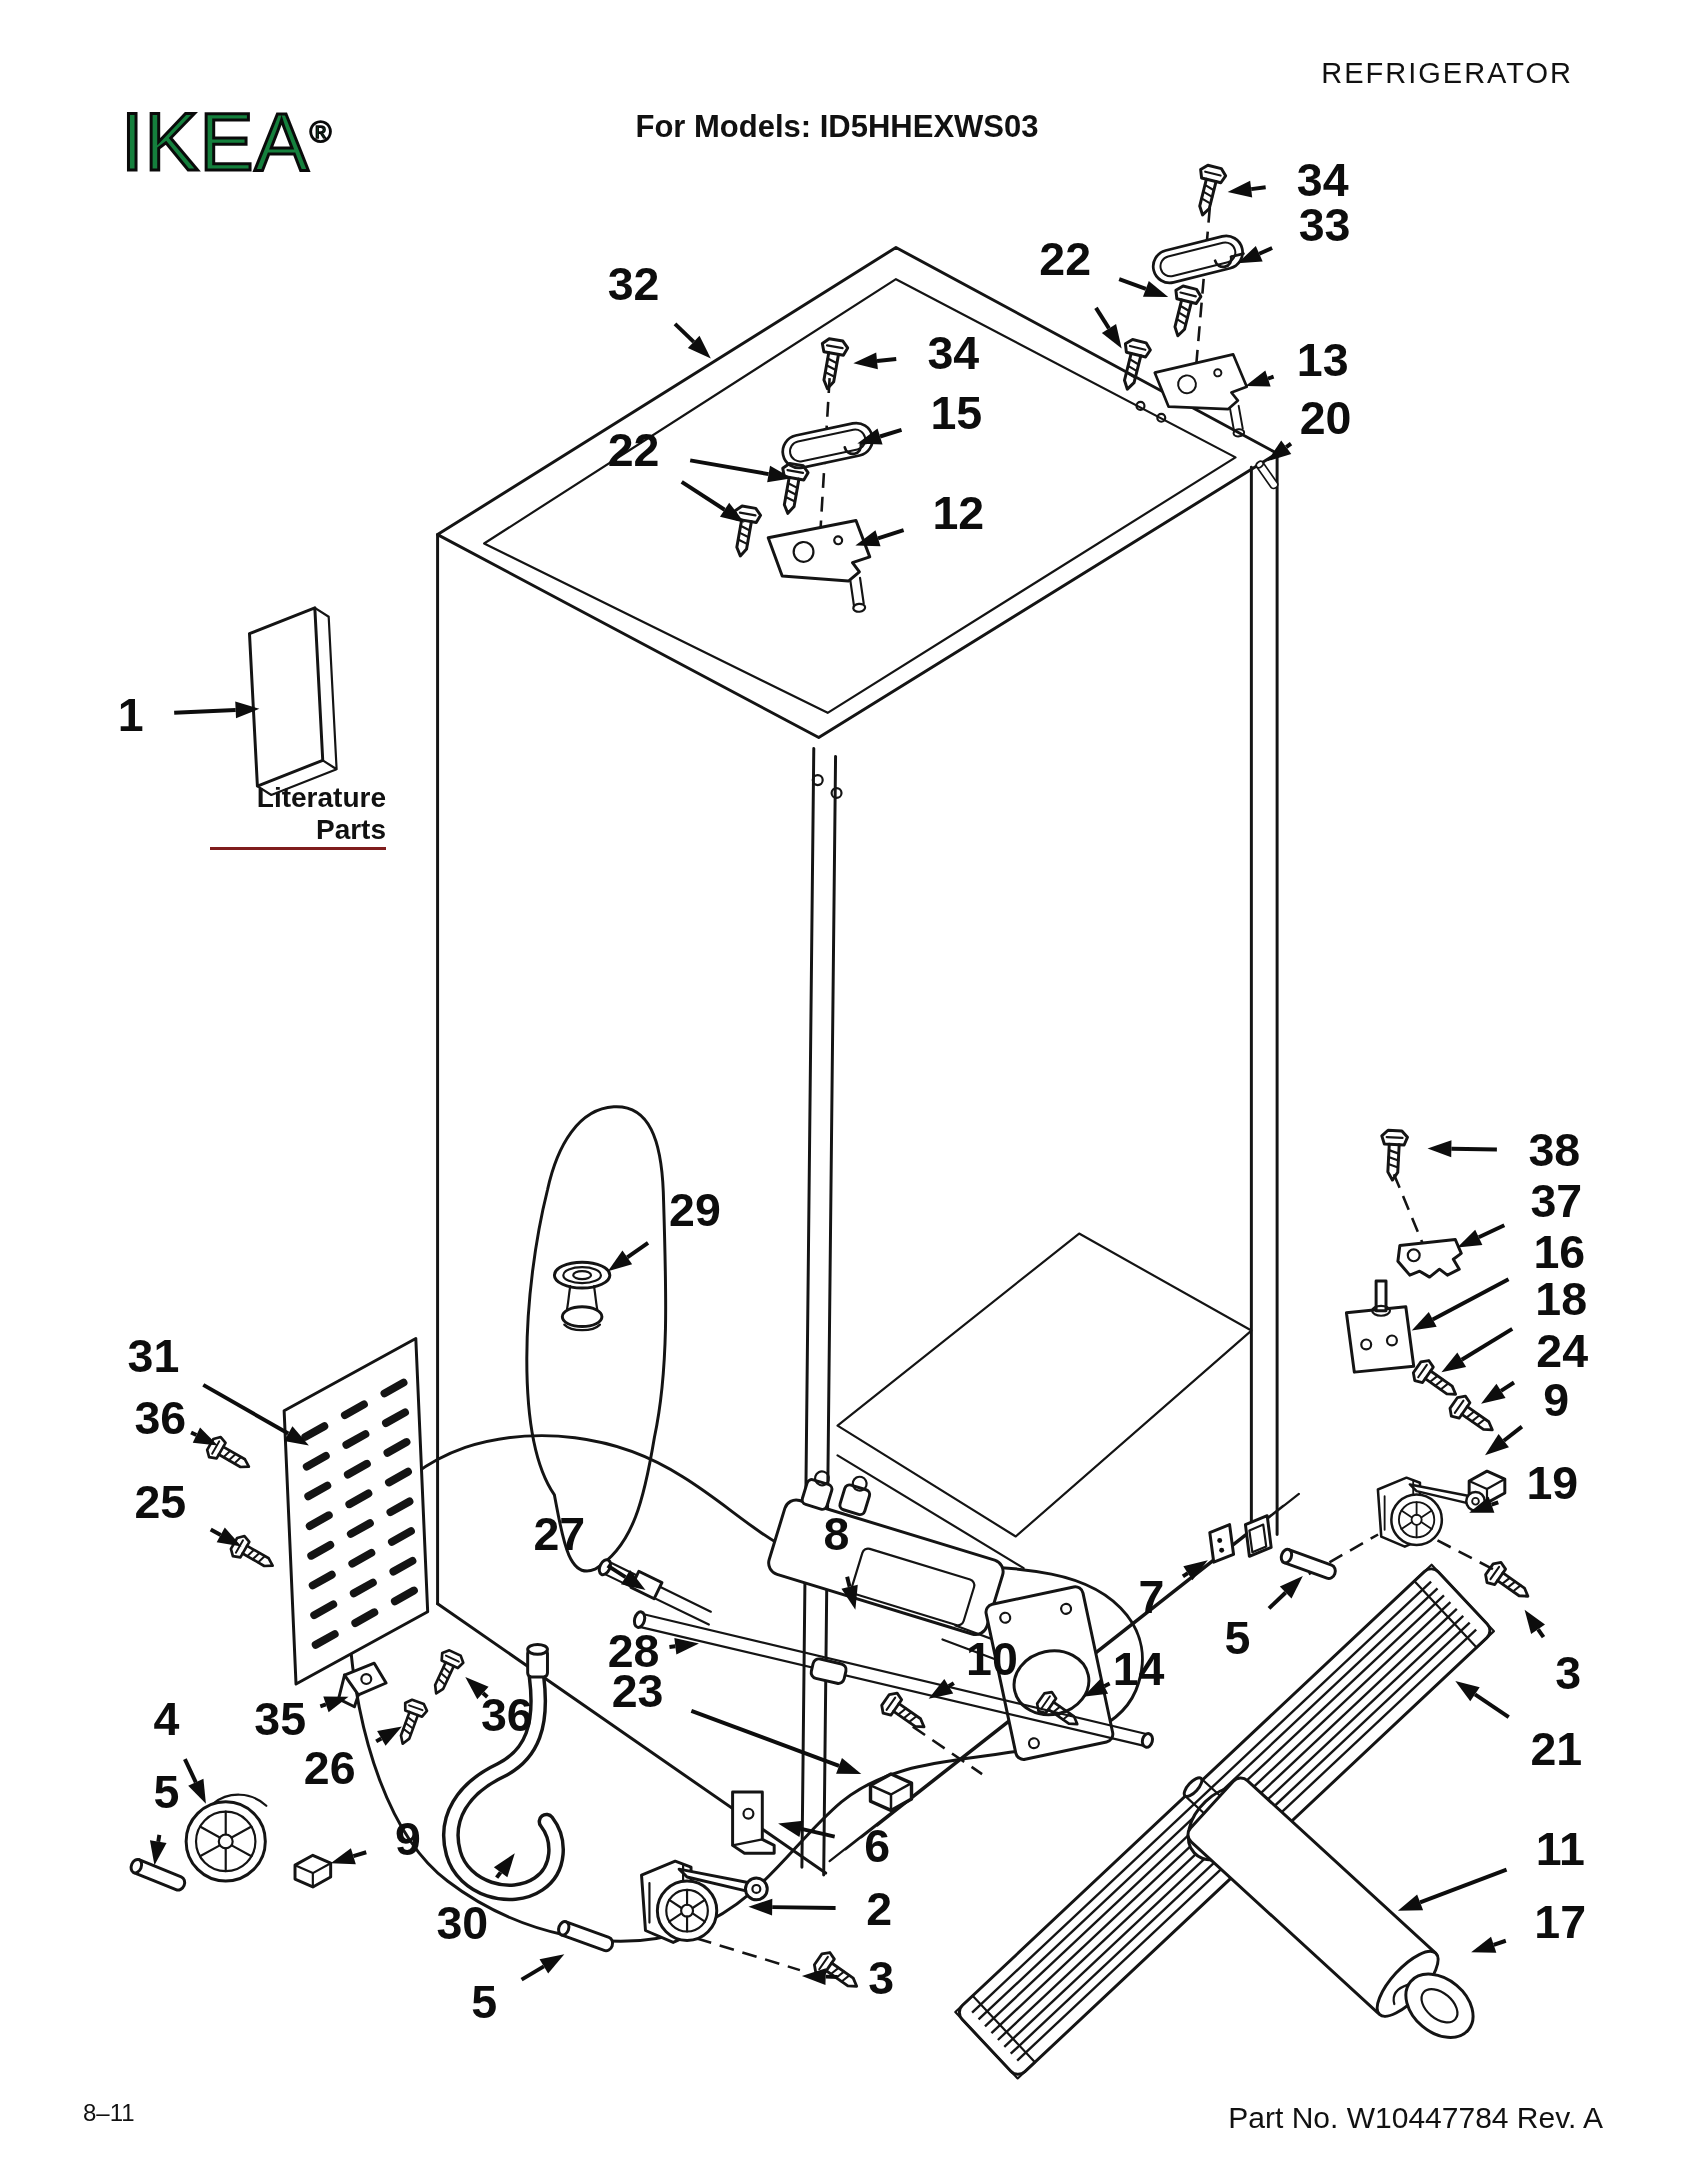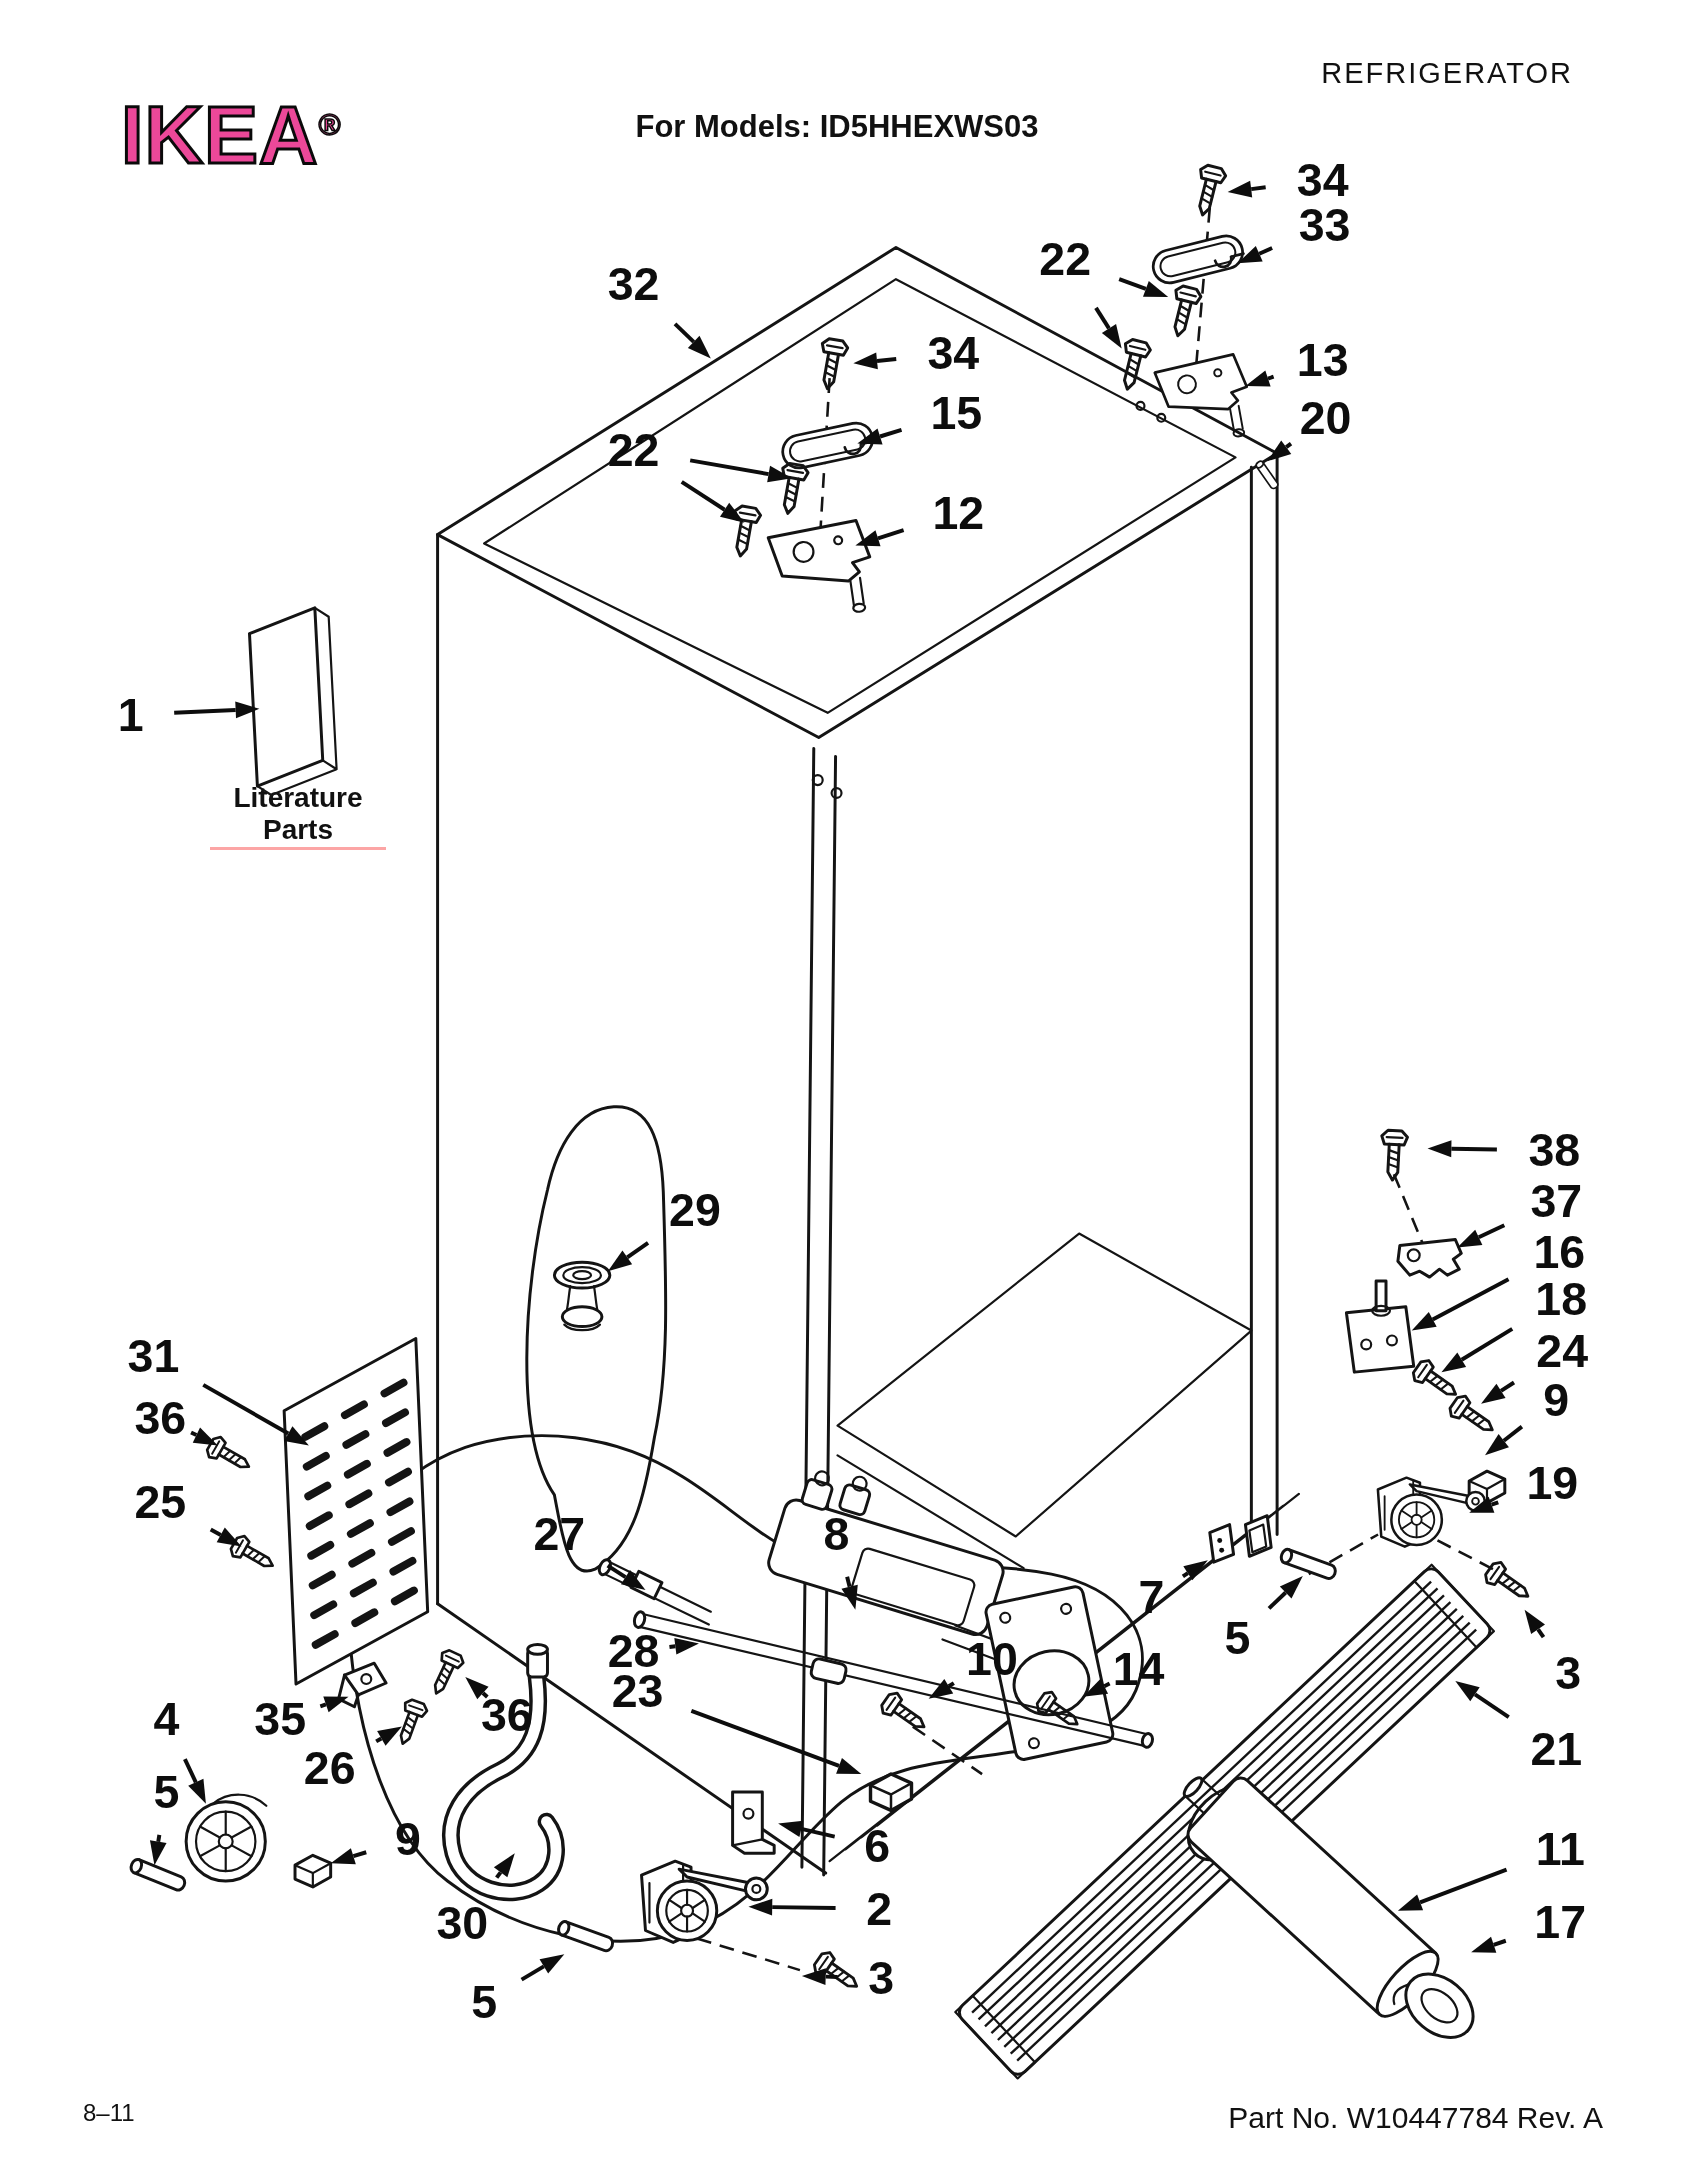--- a/index.html
+++ b/index.html
@@ -2,30 +2,30 @@
 <html><head>
 <meta charset="utf-8">
 <style>
   html,body{margin:0;padding:0;background:#e8e8e8;}
   .page{
     position:relative;width:1684px;height:2179px;background:#fff;
     font-family:"Liberation Sans",sans-serif;color:#111;overflow:hidden;
   }
   .abs{position:absolute;}
   .brand{
-    left:121px;top:95px;font-size:81px;font-weight:700;letter-spacing:1px;
-    -webkit-text-stroke:3px #0a0a0a;color:#ec4899;line-height:1;
+    left:121px;top:102px;font-size:81px;font-weight:400;letter-spacing:1px;
+    -webkit-text-stroke:3px #0a0a0a;color:#15803d;line-height:1;
   }
   .brand sup{font-size:30px;-webkit-text-stroke:1.5px #0a0a0a;vertical-align:28px;letter-spacing:0;}
   .doc-type{right:111px;top:57px;font-size:29px;font-weight:400;letter-spacing:2px;}
   .model-block{left:837px;top:109px;transform:translateX(-50%);text-align:left;}
   .model-block div{font-size:31px;font-weight:700;line-height:1.18;}
   .lit-label{
-    left:210px;top:782px;width:176px;text-align:center;font-size:28px;font-weight:700;
-    border-bottom:3px solid #fca5a5;padding-bottom:1px;
+    left:210px;top:782px;width:176px;text-align:right;font-size:28px;font-weight:700;
+    border-bottom:3px solid #7f1d1d;padding-bottom:1px;
   }
   .footer-left{left:83px;top:2099px;font-size:24px;}
   .footer-right{right:81px;top:2101px;font-size:30px;}
   svg.diagram{position:absolute;left:0;top:0;}
   svg.diagram *{vector-effect:none;}
   .ln{stroke:#141414;stroke-width:3;fill:none;stroke-linejoin:round;stroke-linecap:round;}
   .lnw{stroke:#141414;stroke-width:3;fill:#fff;stroke-linejoin:round;}
   .thin{stroke-width:2.2;}
   .dash{stroke:#141414;stroke-width:2.6;fill:none;stroke-dasharray:15 9;}
   .co-line{stroke:#0d0d0d;stroke-width:4;fill:none;}

